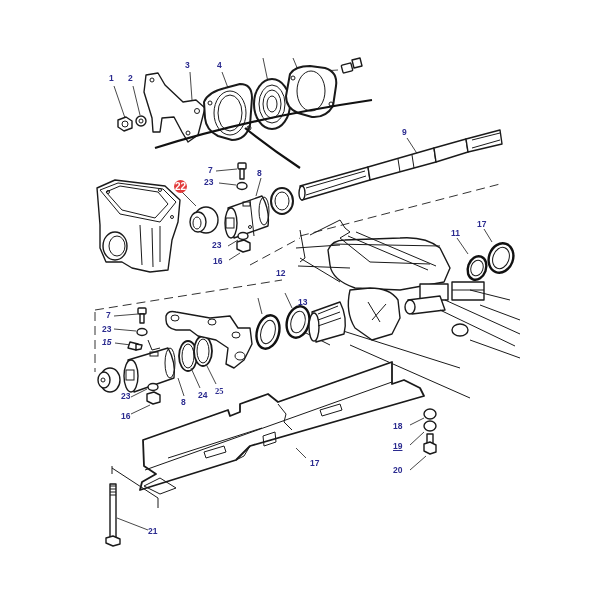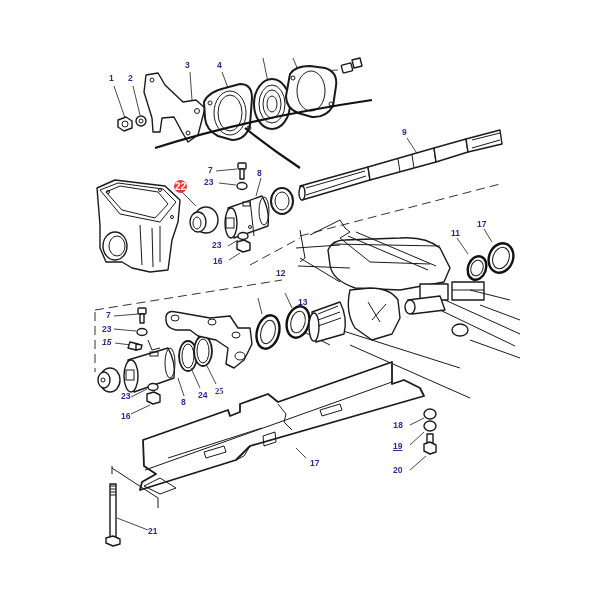--- a/index.html
+++ b/index.html
@@ -285,21 +285,21 @@
   <span class="callout" style="left:257px;top:169px;">8</span>
   <span class="callout" style="left:402px;top:128px;">9</span>
   <span class="callout" style="left:477px;top:220px;">17</span>
   <span class="callout" style="left:451px;top:229px;">11</span>
   <span class="callout" style="left:276px;top:269px;">12</span>
   <span class="callout" style="left:250px;top:298px;margin-left:48px;">13</span>
   <span class="callout" style="left:102px;top:338px;font-style:italic;">15</span>
   <span class="callout" style="left:213px;top:257px;">16</span>
   <span class="callout" style="left:121px;top:412px;">16</span>
   <span class="callout" style="left:310px;top:459px;">17</span>
-  <span class="callout" style="left:393px;top:422px;font-family:Liberation Mono, monospace;">18</span>
+  <span class="callout" style="left:393px;top:422px;">18</span>
   <span class="callout" style="left:393px;top:442px;text-decoration:underline;">19</span>
   <span class="callout" style="left:393px;top:466px;">20</span>
   <span class="callout" style="left:148px;top:527px;">21</span>
   <span class="callout highlight" style="left:174px;top:180px;">22</span>
   <span class="callout" style="left:204px;top:178px;">23</span>
   <span class="callout" style="left:212px;top:241px;">23</span>
   <span class="callout" style="left:102px;top:325px;">23</span>
   <span class="callout" style="left:121px;top:392px;">23</span>
   <span class="callout" style="left:106px;top:311px;">7</span>
   <span class="callout" style="left:181px;top:398px;">8</span>

